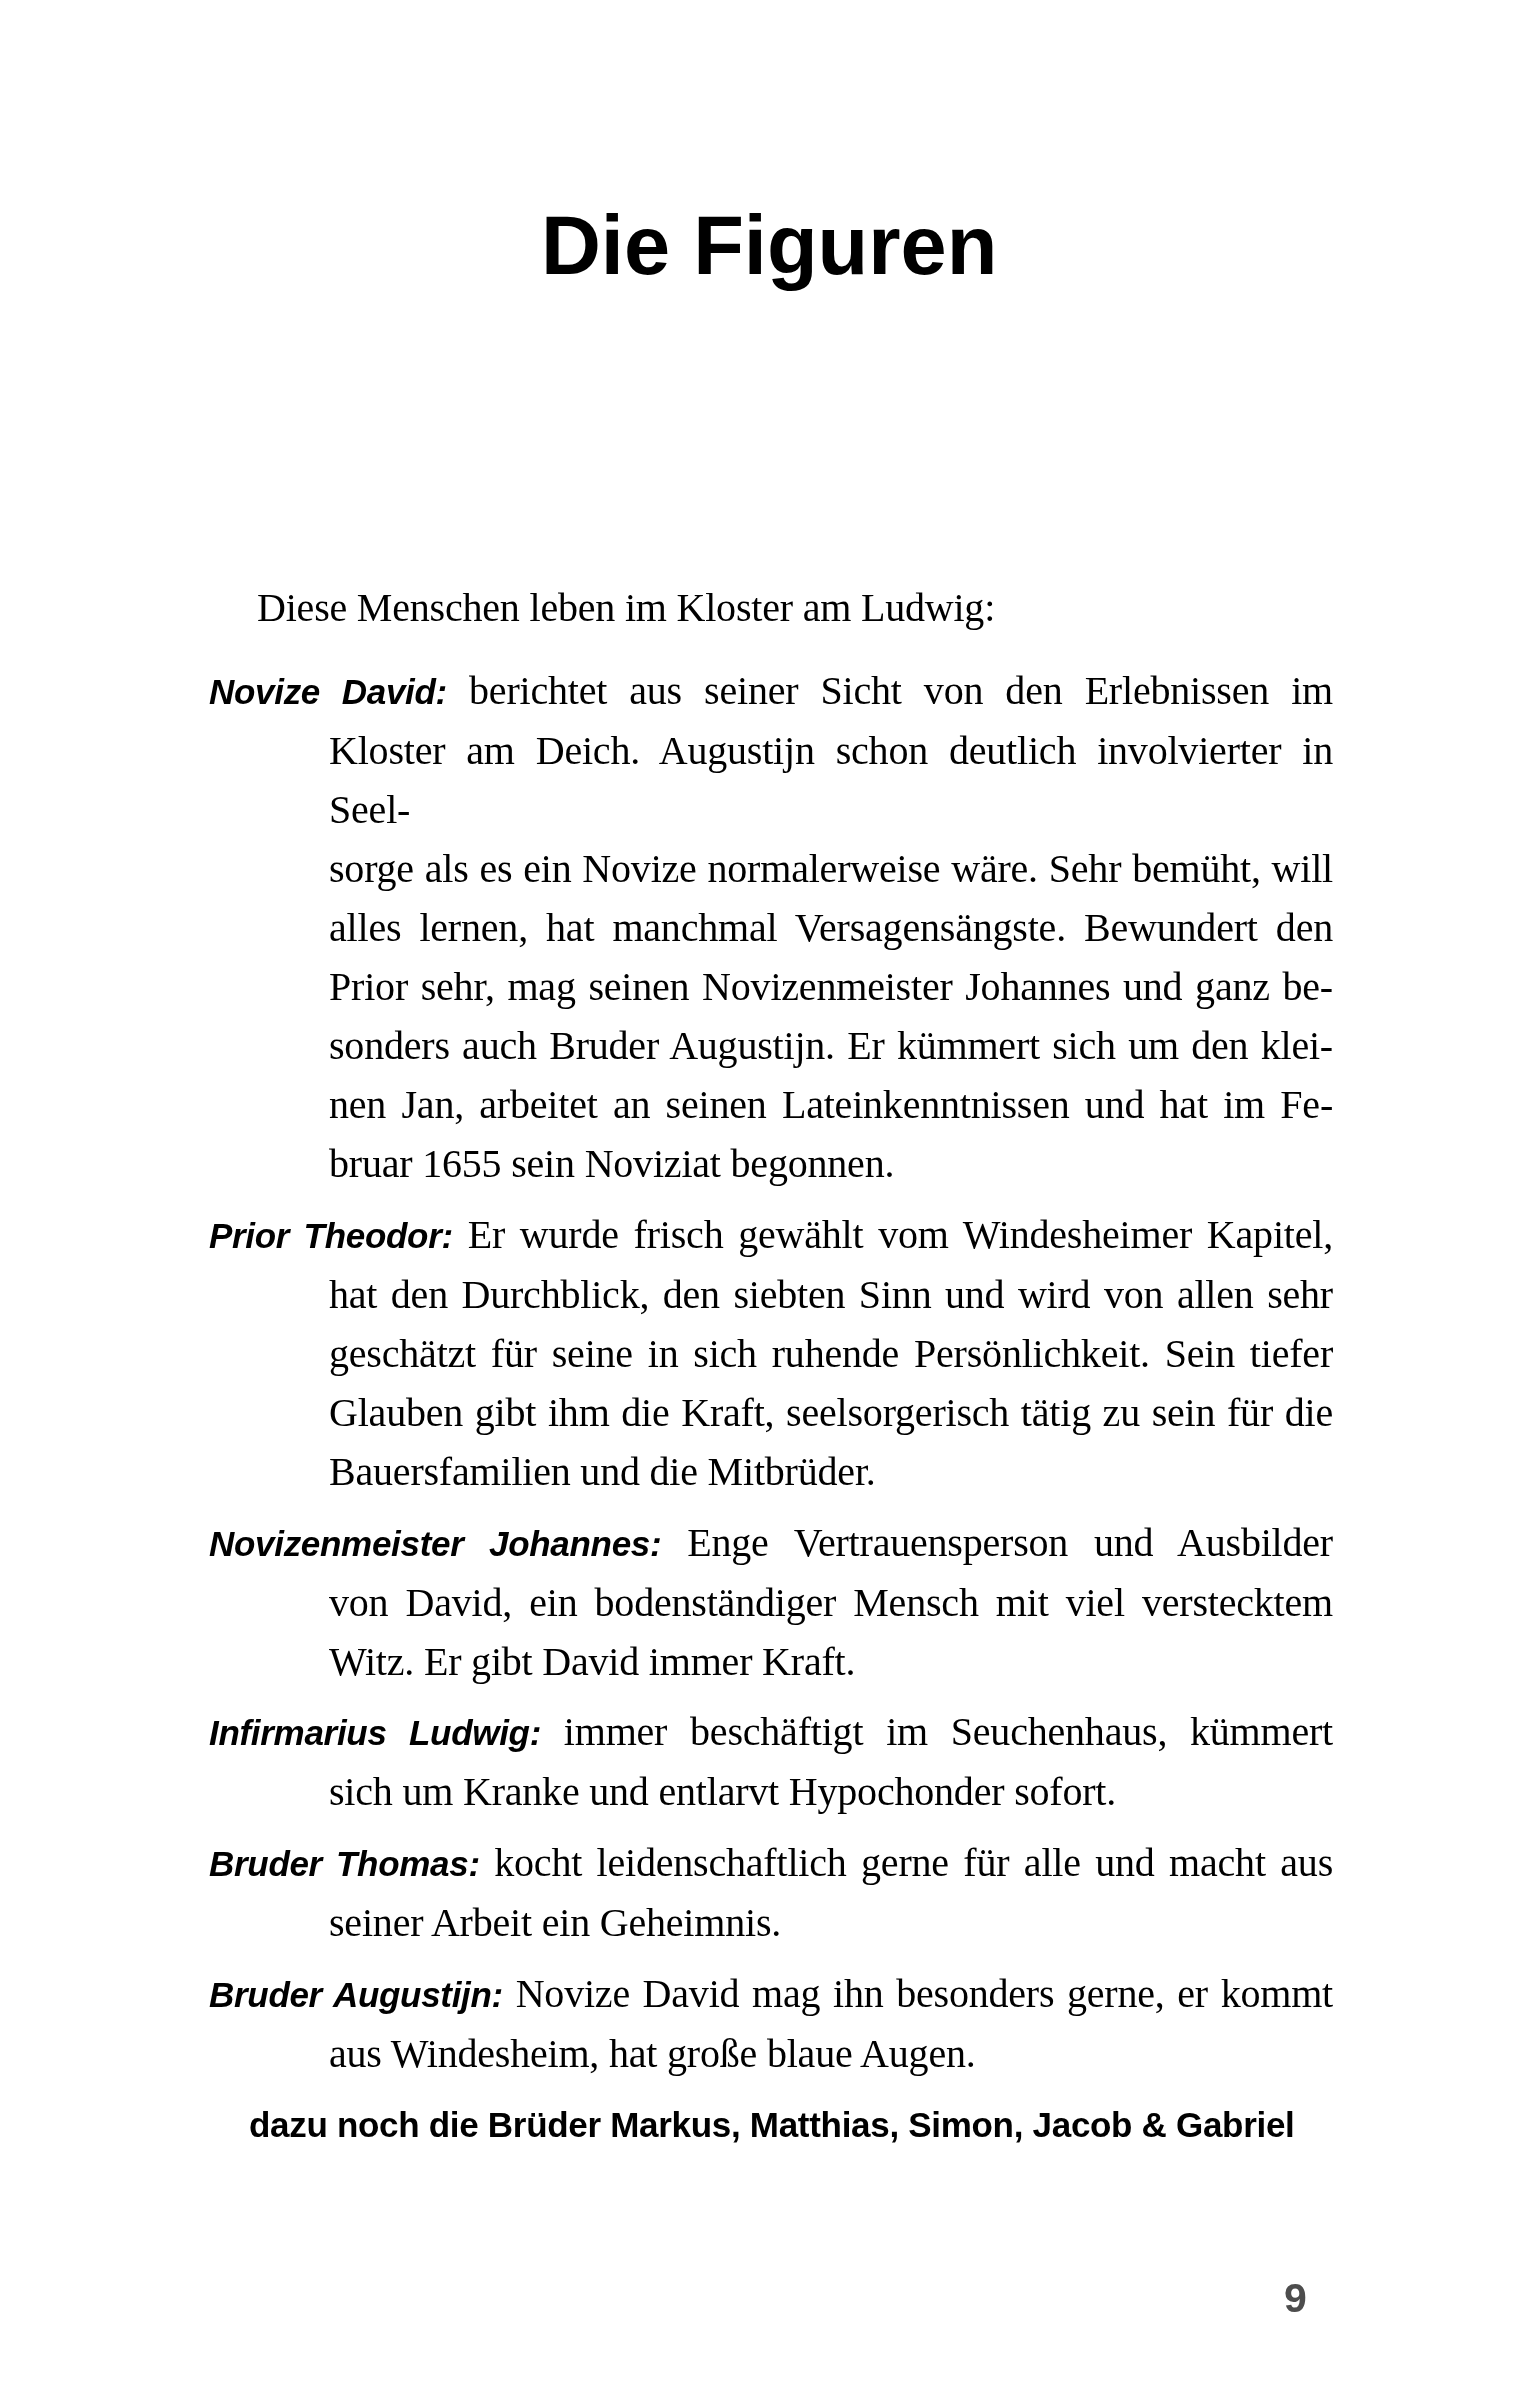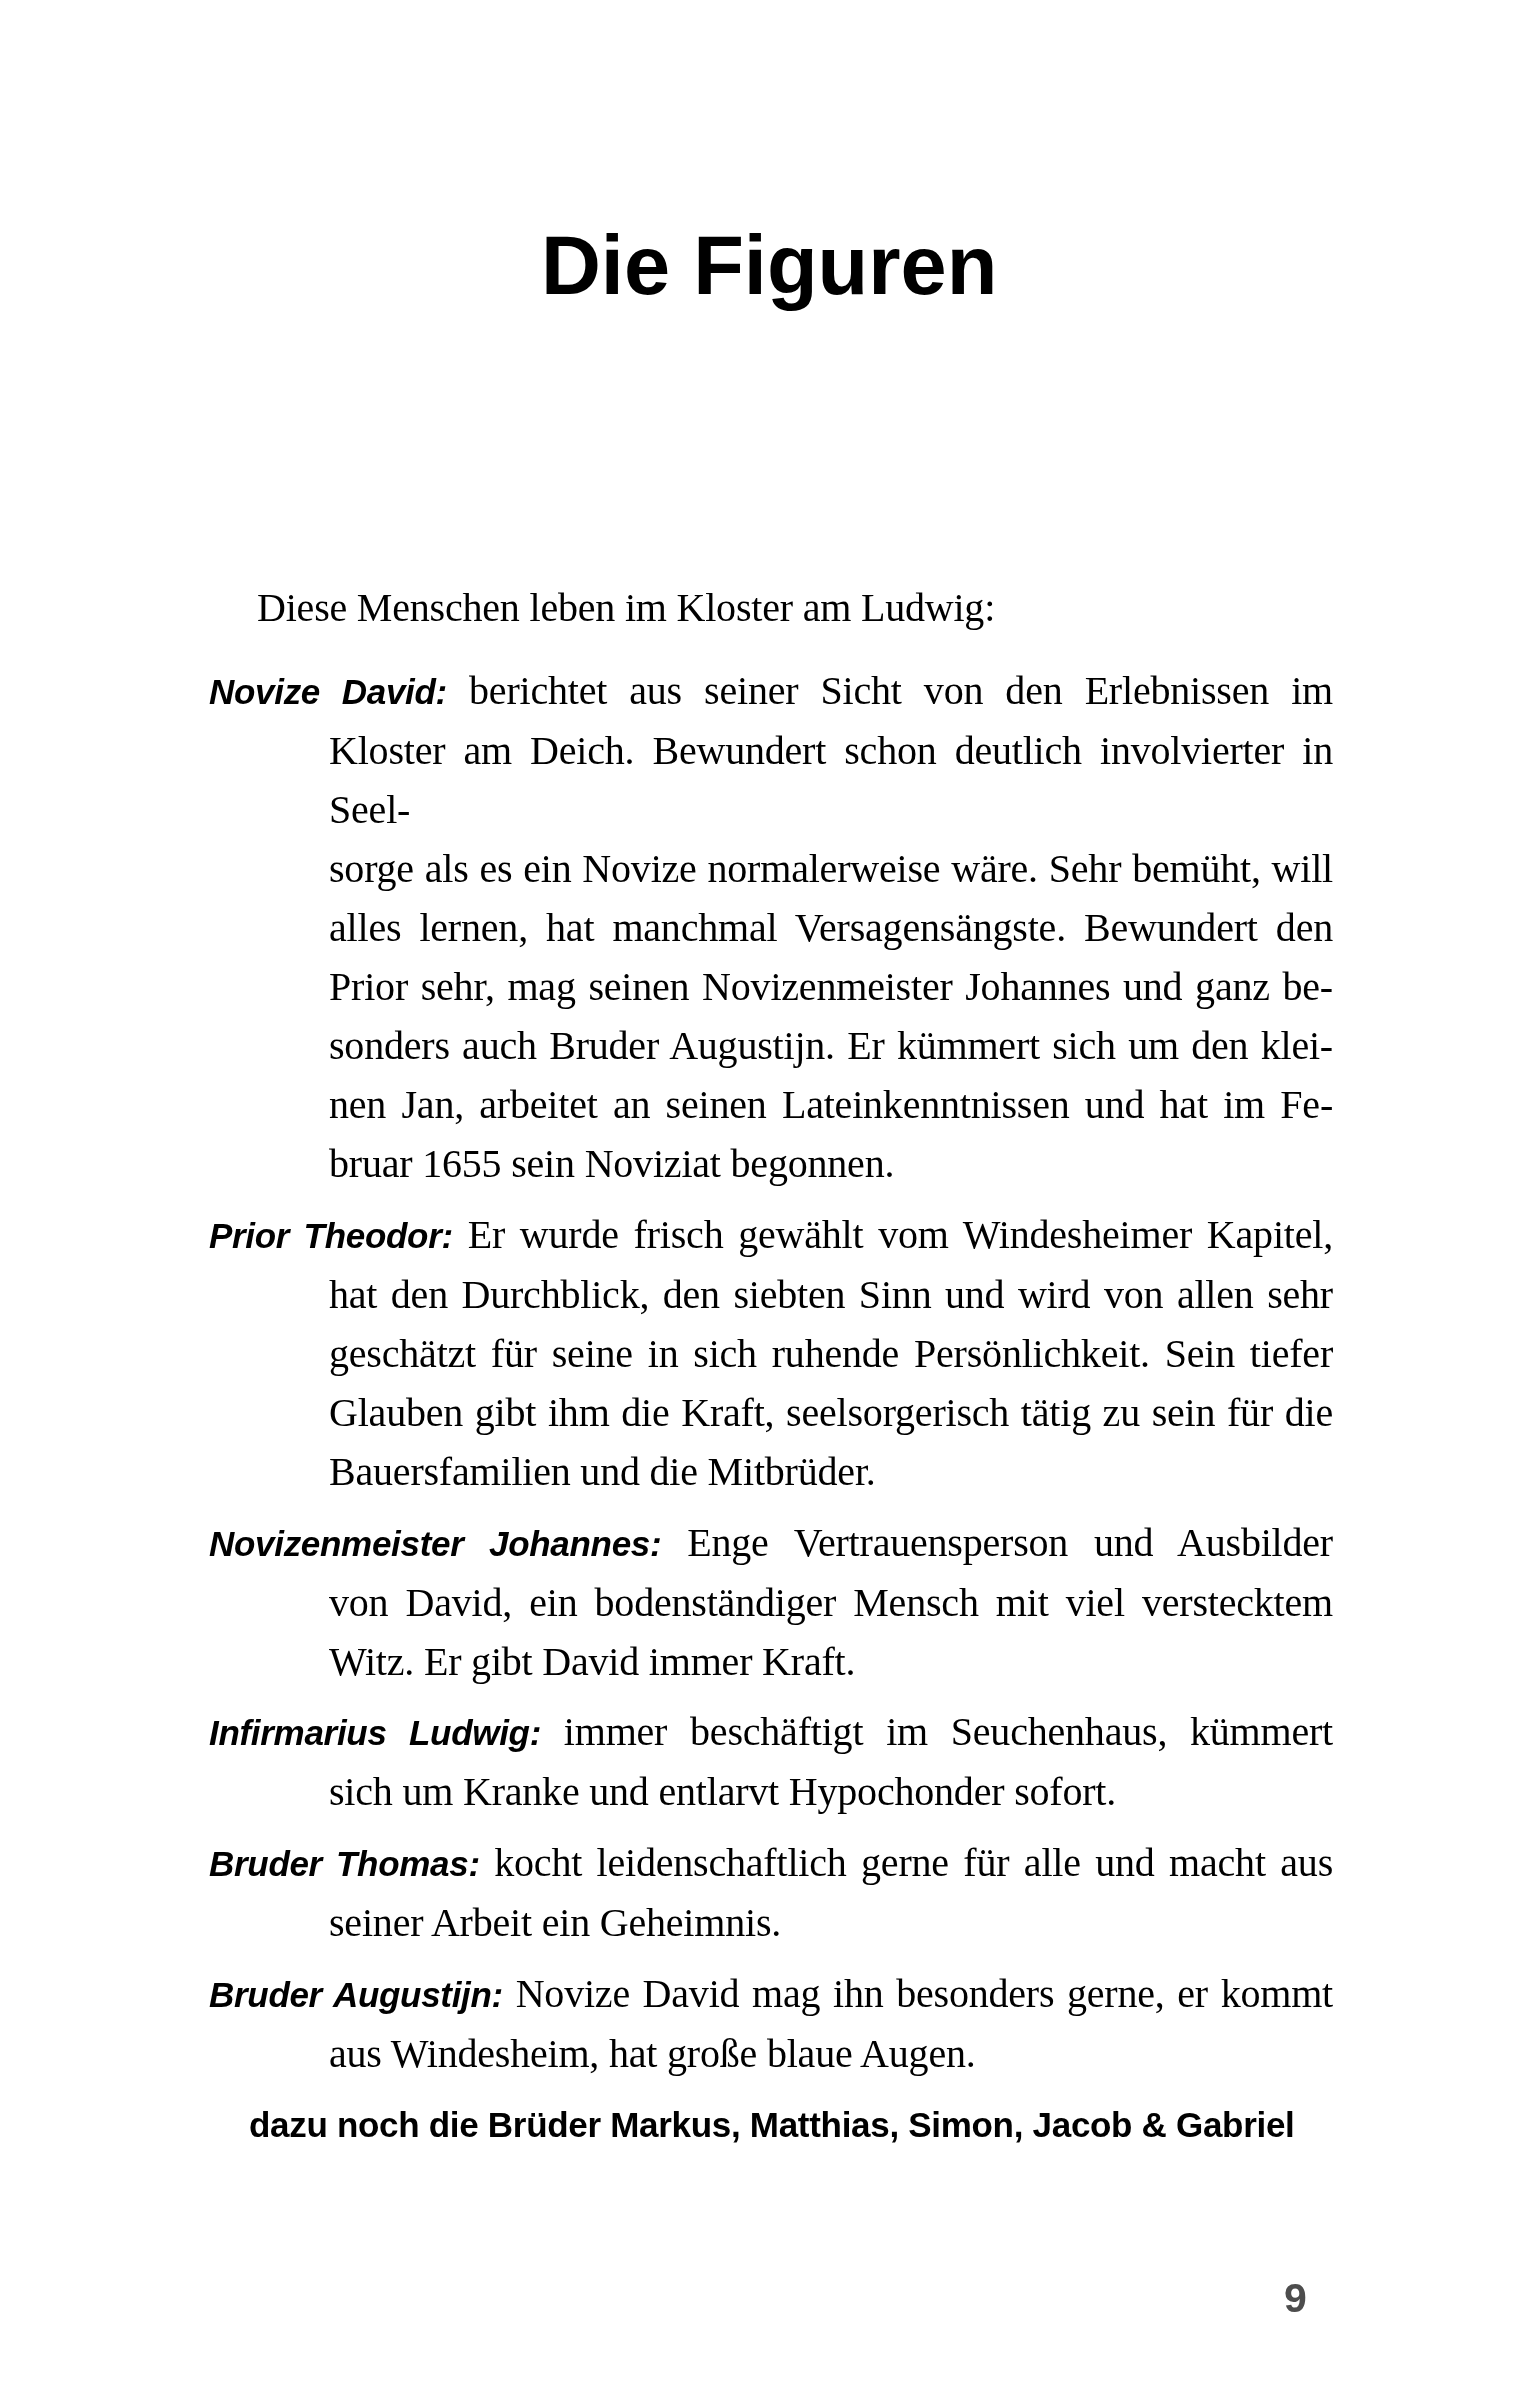--- a/index.html
+++ b/index.html
@@ -10,21 +10,21 @@
     width: 1517px;
     height: 2401px;
     margin: 0 auto;
     background: #ffffff;
     color: #000000;
     font-family: "Liberation Serif", serif;
     overflow: hidden;
   }
   .chapter-title {
     position: absolute;
-    top: 224px;
+    top: 204px;
     left: 0;
     width: 100%;
     text-align: center;
     font-family: "Liberation Sans", sans-serif;
     font-weight: bold;
     font-size: 83px;
     line-height: 1;
     padding-left: 21.4px; 
     white-space: nowrap;
   }
@@ -80,21 +80,21 @@
 
   <h1 class="chapter-title">Die Figuren</h1>
 
   <div class="content">
 
     <p class="intro">Diese Menschen leben im Kloster am Ludwig:</p>
 
     <div>
         <div class="item">
           <div class="line"><span class="cname">Novize David:</span> berichtet aus seiner Sicht von den Erlebnissen im</div>
-          <div class="line cont">Kloster am Deich. Bewundert schon deutlich involvierter in Seel-</div>
+          <div class="line cont">Kloster am Deich. Augustijn schon deutlich involvierter in Seel-</div>
           <div class="line cont">sorge als es ein Novize normalerweise wäre. Sehr bemüht, will</div>
           <div class="line cont">alles lernen, hat manchmal Versagensängste. Bewundert den</div>
           <div class="line cont">Prior sehr, mag seinen Novizenmeister Johannes und ganz be-</div>
           <div class="line cont">sonders auch Bruder Augustijn. Er kümmert sich um den klei-</div>
           <div class="line cont">nen Jan, arbeitet an seinen Lateinkenntnissen und hat im Fe-</div>
           <div class="line cont last">bruar 1655 sein Noviziat begonnen.</div>
         </div>
         <div class="item">
           <div class="line"><span class="cname">Prior Theodor:</span> Er wurde frisch gewählt vom Windesheimer Kapitel,</div>
           <div class="line cont">hat den Durchblick, den siebten Sinn und wird von allen sehr</div>

